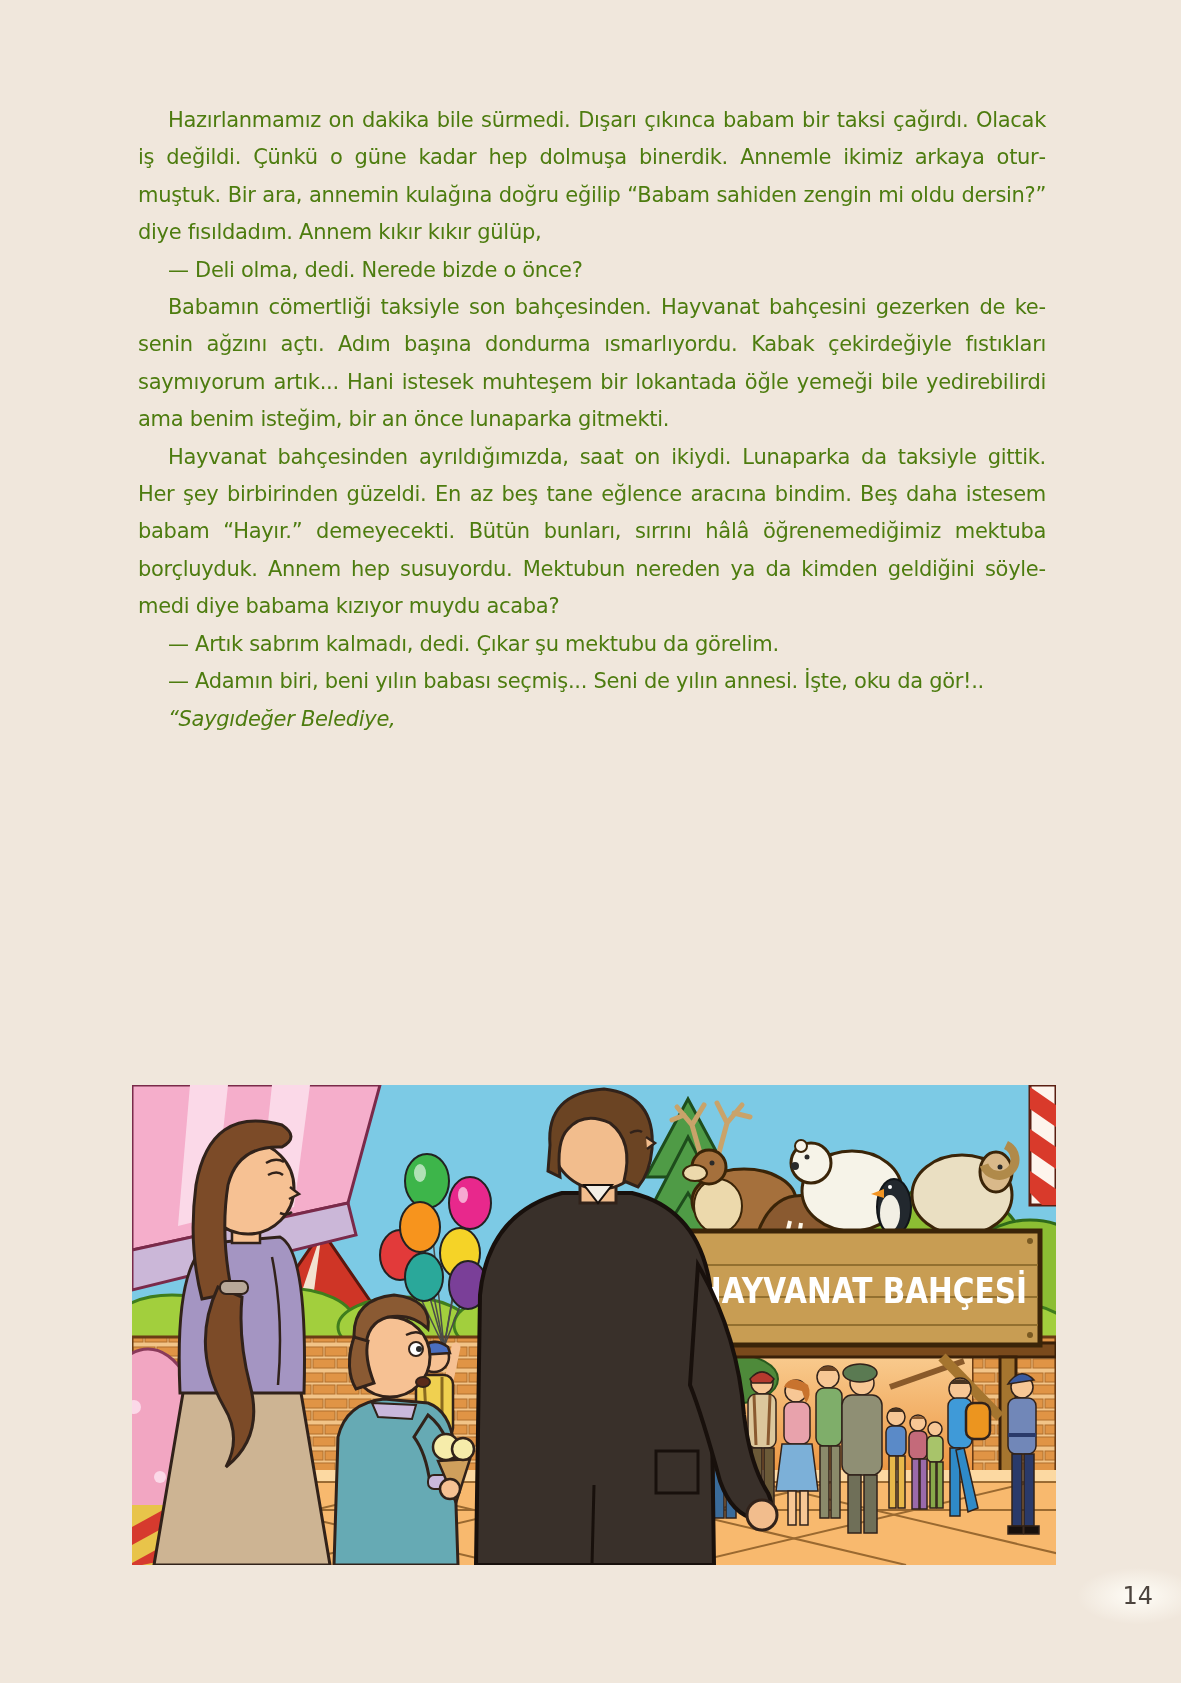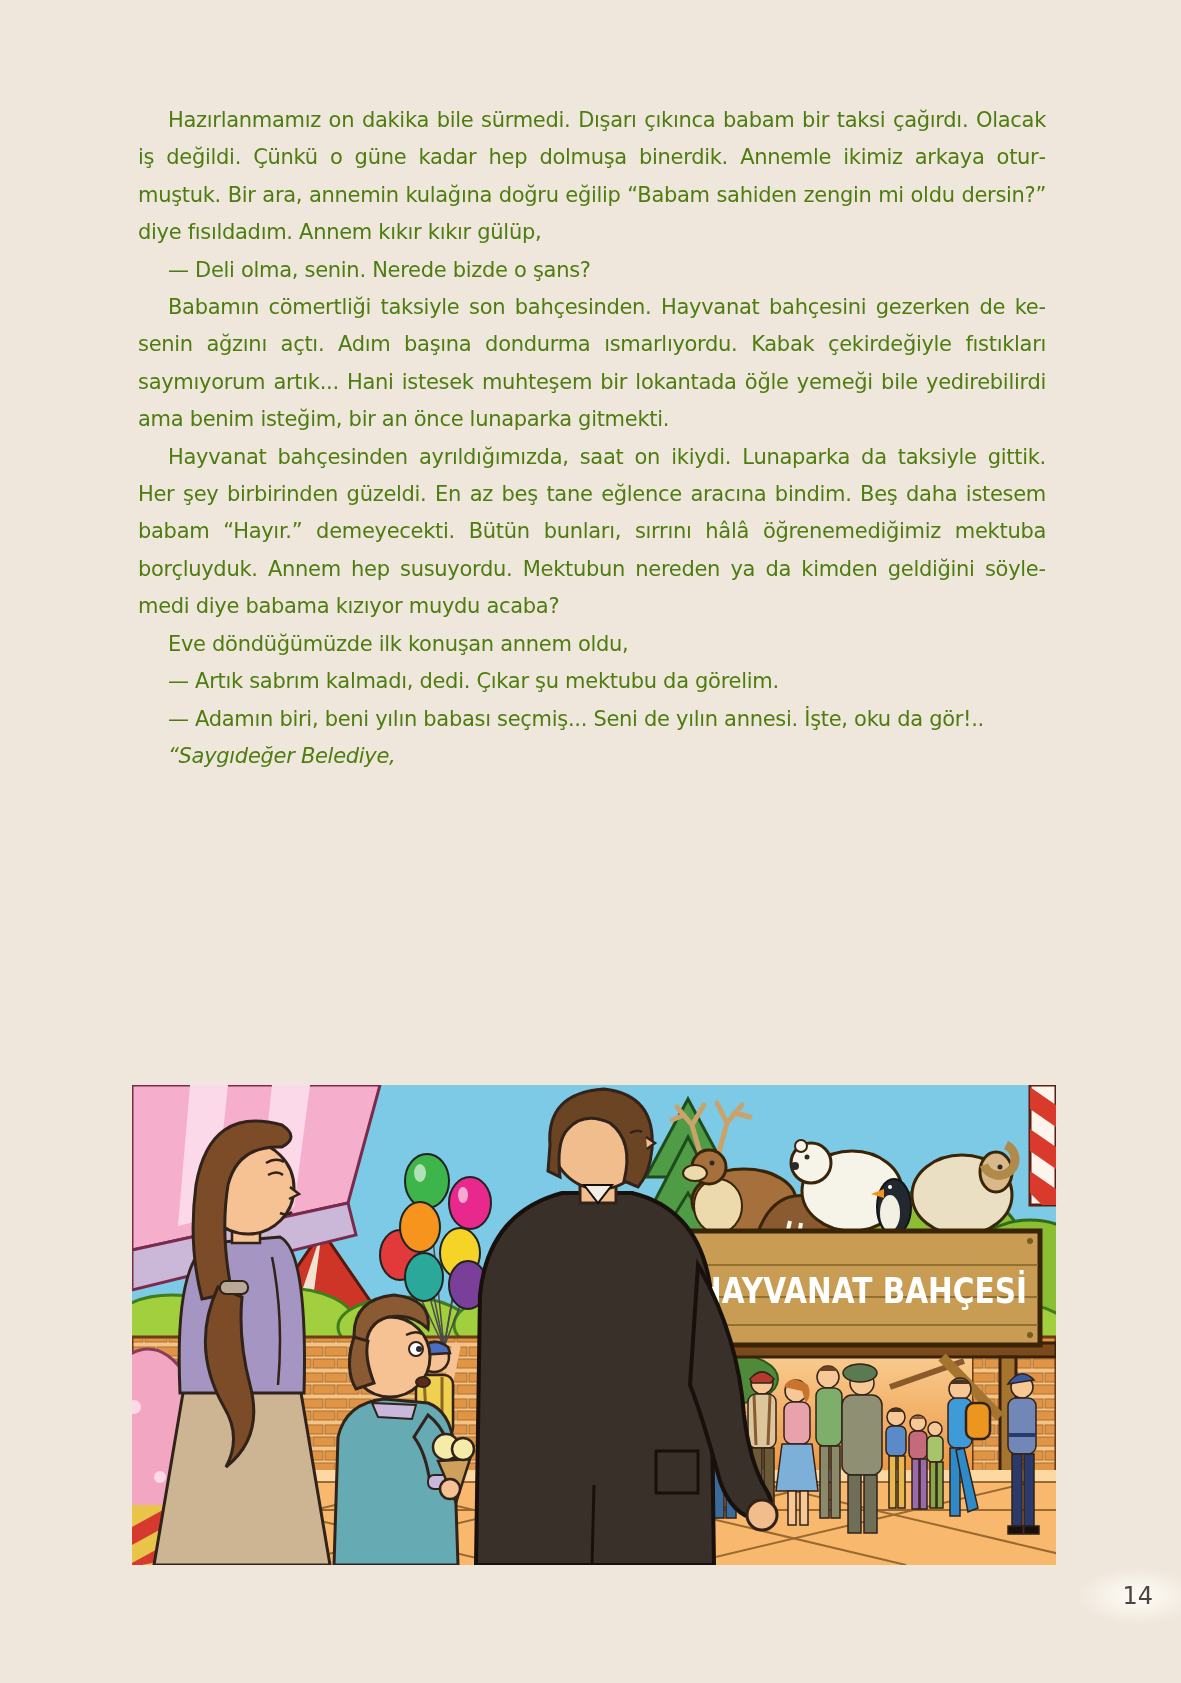--- a/index.html
+++ b/index.html
@@ -37,24 +37,23 @@
     font-size:24px;color:#4c443e;
     padding:14px 44px;
     background:radial-gradient(ellipse at center,#fffdf7 0%,rgba(255,253,247,0.0) 72%);
   }
 </style>
 </head>
 <body>
 
 <div class="text-block">
   <p class="para">Hazırlanmamız on dakika bile sürmedi. Dışarı çıkınca babam bir taksi çağırdı. Ola­cak iş değildi. Çünkü o güne kadar hep dolmuşa binerdik. Annemle ikimiz arkaya otur­muştuk. Bir ara, annemin kulağına doğru eğilip “Babam sahiden zengin mi oldu der­sin?” diye fısıldadım. Annem kıkır kıkır gülüp,</p>
-  <p class="para">— Deli olma, senin. Nerede bizde o şans?</p>
+  <p class="para">— Deli olma, dedi. Nerede bizde o önce?</p>
   <p class="para">Babamın cömertliği taksiyle son bahçesinden. Hayvanat bahçesini gezerken de ke­senin ağzını açtı. Adım başına dondurma ısmarlıyordu. Kabak çekirdeğiyle fıstıkları saymıyorum artık... Hani istesek muhteşem bir lokantada öğle yemeği bile yedirebilirdi ama benim isteğim, bir an önce lunaparka gitmekti.</p>
   <p class="para">Hayvanat bahçesinden ayrıldığımızda, saat on ikiydi. Lunaparka da taksiyle gittik. Her şey birbirinden güzeldi. En az beş tane eğlence aracına bindim. Beş daha istesem babam “Hayır.” demeyecekti. Bütün bunları, sırrını hâlâ öğrenemediğimiz mektuba borçluyduk. Annem hep susuyordu. Mektubun nereden ya da kimden geldiğini söyle­medi diye babama kızıyor muydu acaba?</p>
-  <p class="para">Eve döndüğümüzde ilk konuşan annem oldu,</p>
   <p class="para">— Artık sabrım kalmadı, dedi. Çıkar şu mektubu da görelim.</p>
   <p class="para">— Adamın biri, beni yılın babası seçmiş... Seni de yılın annesi. İşte, oku da gör!..</p>
   <p class="para para--italic">“Saygıdeğer Belediye,</p>
 </div>
 
 <div class="illustration">
 <svg viewBox="0 0 924 480" width="924" height="480">
   <defs>
     <pattern id="brick" width="48" height="26" patternUnits="userSpaceOnUse">
       <rect width="48" height="26" fill="#f2c488"></rect>

